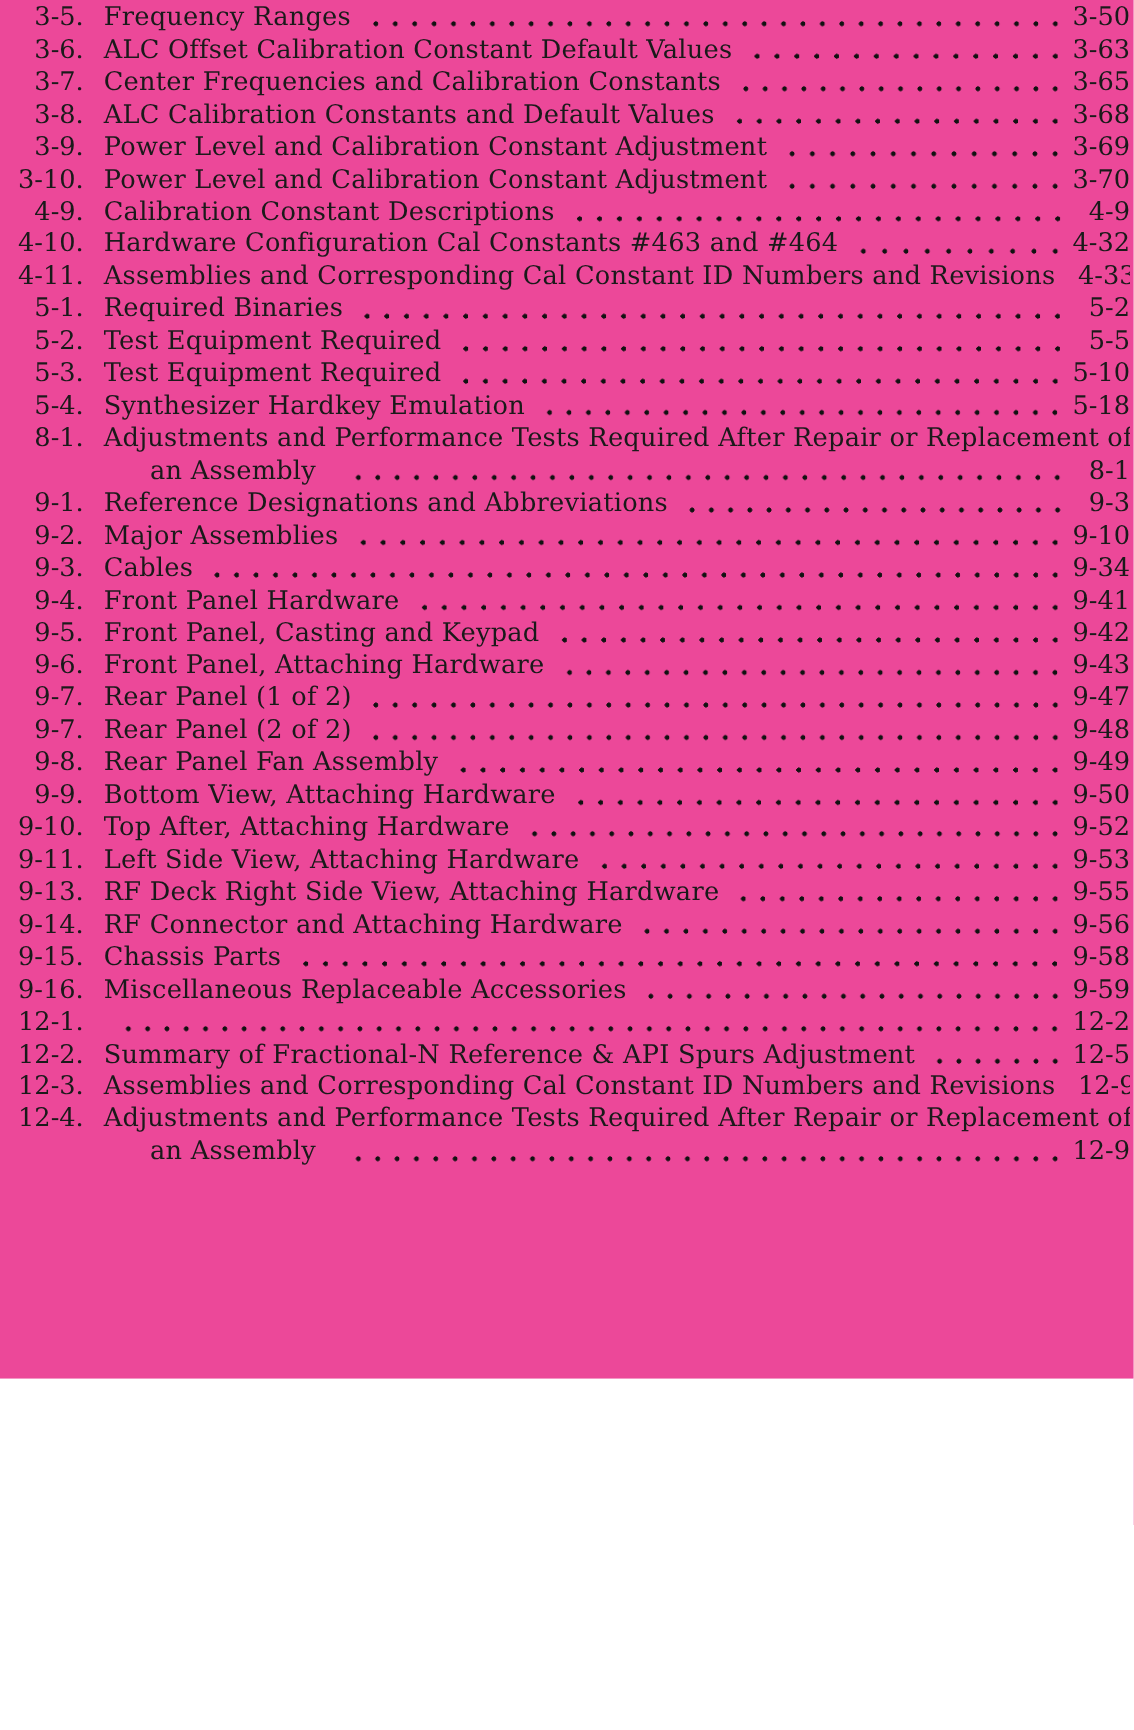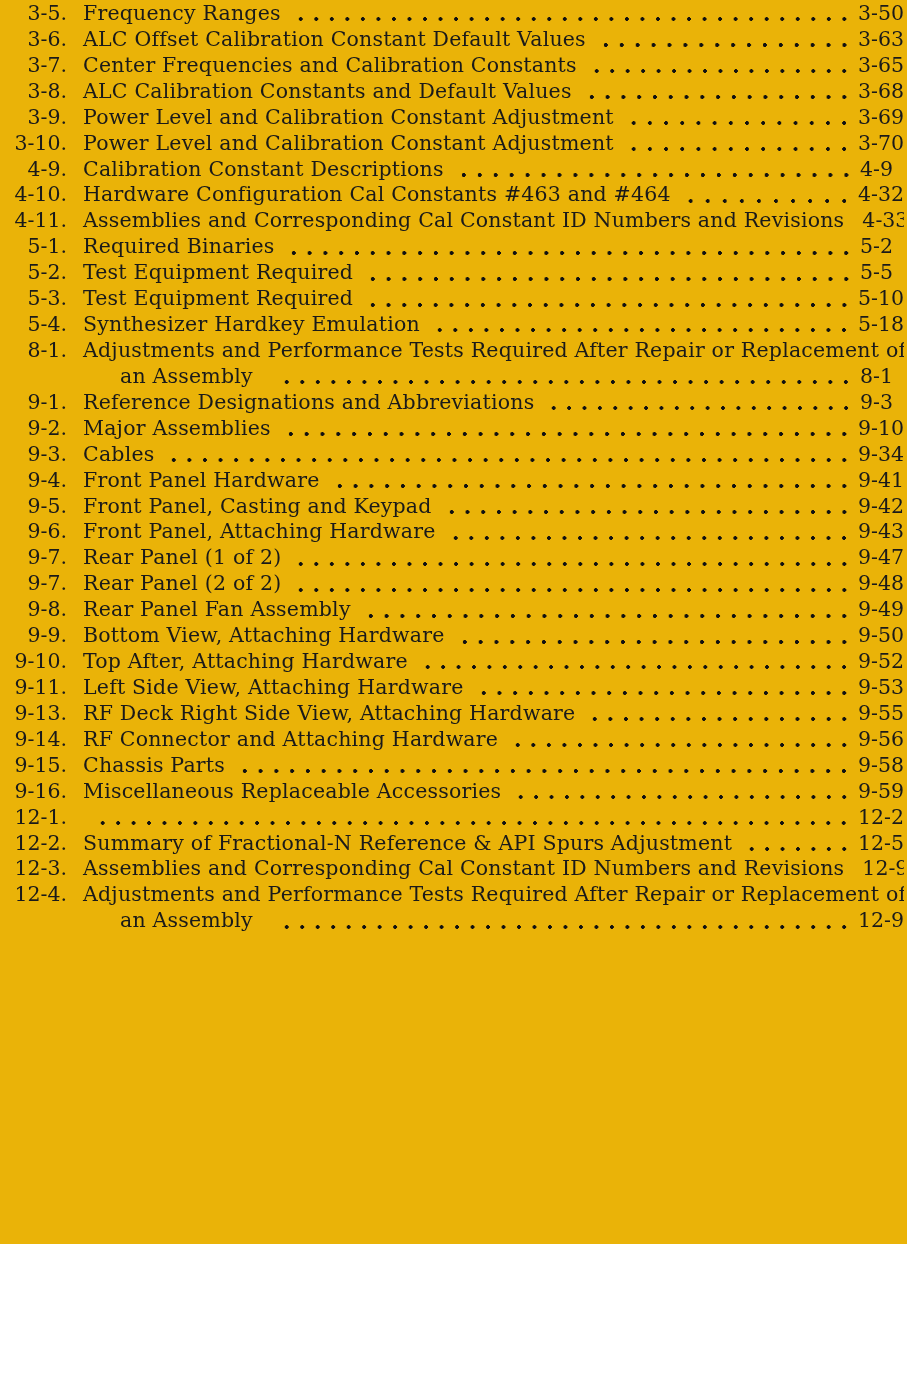--- a/index.html
+++ b/index.html
@@ -1,20 +1,20 @@
 <!DOCTYPE html>
 <html><head>
 <meta charset="utf-8">
 <style>
   html, body { margin: 0; padding: 0; background: #ffffff; }
   .page {
     position: relative;
     width: 907px;
-    height: 1244px;
-    background: #eab308;
+    height: 1103px;
+    background: #ec4899;
     color: #1a1a1a;
     font-family: "DejaVu Serif", serif;
     overflow: hidden;
   }
   .toc {
     position: absolute;
     top: 0; left: 0; right: 0;
     padding: 1px 3px 0 2px;
   }
   .row {
@@ -43,20 +43,21 @@
     height: 6px;
     margin: 0 6px 4.5px 12px;
     background-image: radial-gradient(circle, #111 1.8px, transparent 2.1px);
     background-size: 15.4px 6px;
     background-repeat: space;
   }
   .row.cont .leader { margin-left: 26px; }
   .pagenum {
     flex: 0 0 auto;
     min-width: 44px;
+    text-align: right;
   }
   .footer-left {
     position: absolute;
     left: 3px;
     top: 1305px;
     font-family: "Liberation Sans", sans-serif;
     font-weight: bold;
     font-size: 21px;
     line-height: 24.5px;
     color: #000;

